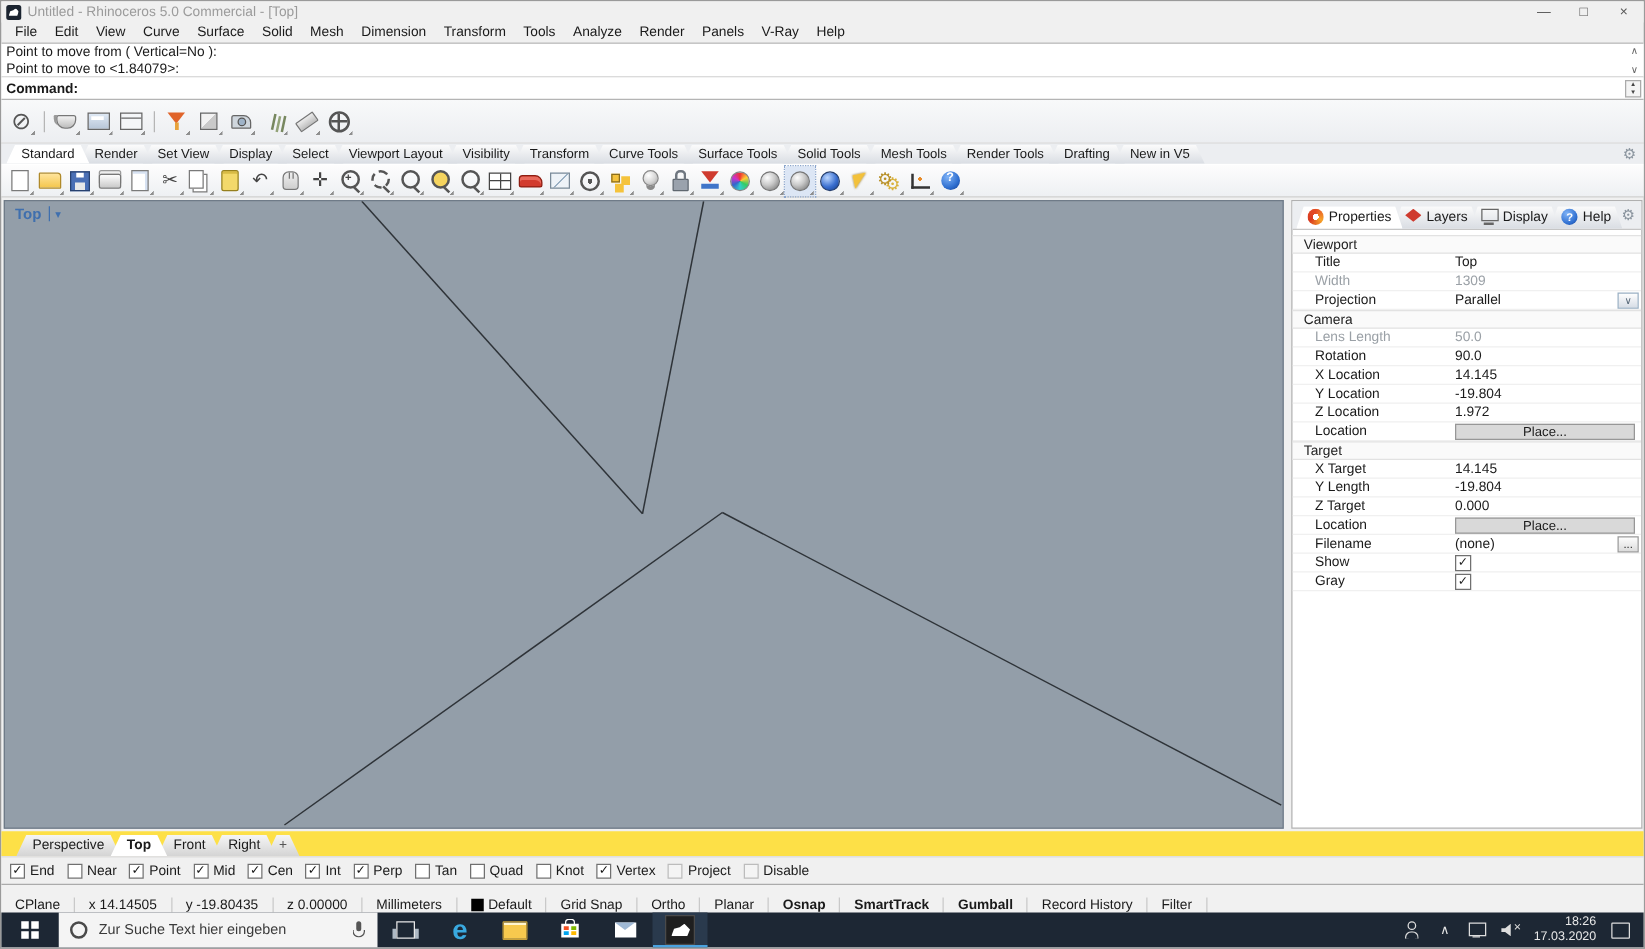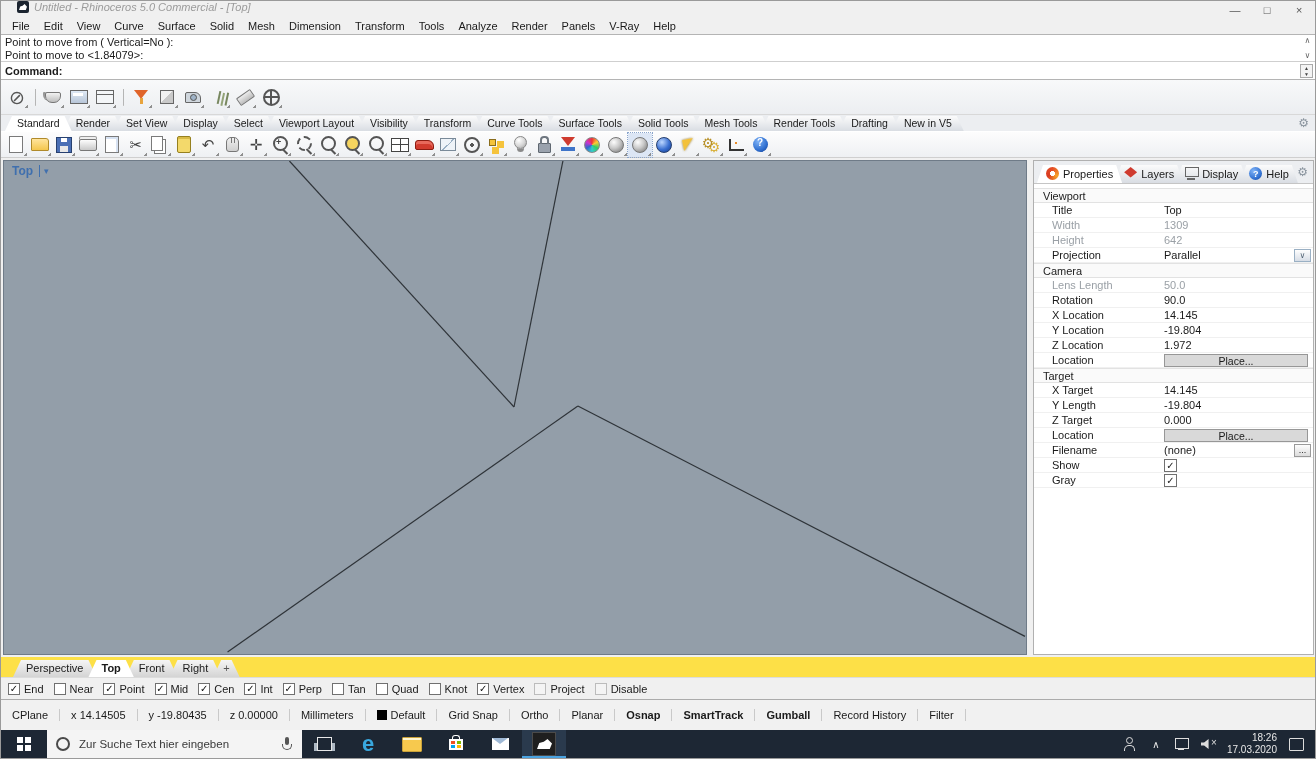--- a/index.html
+++ b/index.html
@@ -1,21 +1,21 @@
 <!DOCTYPE html>
 <html><head>
 <meta charset="utf-8">
 <style>
   html,body{margin:0;padding:0;background:#444;}
   *{box-sizing:border-box;}
   .app{width:1316px;height:759px;display:flex;flex-direction:column;background:#f0f0f0;
        font-family:"Liberation Sans","DejaVu Sans",sans-serif;font-size:11px;color:#1a1a1a;
        position:relative;overflow:hidden;border:1px solid #9a9a9a;}
   
-  .titlebar{height:17px;display:flex;align-items:flex-start;padding-left:16px;background:#f0f0f0;flex:none;font-style:italic;}
+  .titlebar{height:17px;display:flex;align-items:center;padding-left:4px;background:#f0f0f0;flex:none;}
   .app-icon{width:12px;height:12px;background:#1b2430;border-radius:2px;position:relative;margin-right:5px;flex:none;}
   .app-icon::before{content:"";position:absolute;left:2px;top:3px;width:8px;height:6px;background:#fff;
        clip-path:polygon(0 100%,15% 40%,45% 28%,70% 0,100% 45%,85% 100%);}
   .title{color:#9b9b9b;font-size:11px;}
   .win-controls{margin-left:auto;display:flex;}
   .wc{width:32px;height:17px;display:flex;align-items:center;justify-content:center;color:#555;font-size:11px;cursor:default;}
   
   .menubar{height:16px;display:flex;align-items:center;padding-left:4px;flex:none;}
   .menu-item{padding:0 7px;cursor:default;}
   
@@ -198,21 +198,21 @@
   .vptab.active{background:#fff;z-index:4;font-weight:bold;}
   .vptab.add{padding:2px 10px 3px;color:#555;}
   .osnap-bar{height:22px;display:flex;align-items:center;gap:10px;padding-left:7px;background:#f0f0f0;
        border-top:1px solid #dcdcdc;flex:none;}
   .osnap-item{display:flex;align-items:center;gap:4px;cursor:default;}
   .cb{width:12px;height:12px;border:1px solid #707070;background:#fff;display:inline-flex;align-items:center;
        justify-content:center;font-size:10px;flex:none;}
   .cb i{font-style:normal;color:#111;visibility:hidden;}
   .cb.checked i{visibility:visible;}
   .osnap-item.disabled .cb{border-color:#bcbcbc;background:#f4f4f4;}
-  .statusbar{height:31px;display:flex;align-items:center;background:#f1f1f1;border-top:1px solid #ababab;flex:none;}
+  .statusbar{height:23px;display:flex;align-items:flex-end;background:#f1f1f1;border-top:1px solid #ababab;flex:none;}
   .sbcell{padding:0 11px;display:flex;align-items:center;border-right:1px solid #c9c9c9;white-space:nowrap;cursor:default;}
   .sbcell.bold{font-weight:bold;}
   .sw{display:none;width:10px;height:10px;margin-right:4px;flex:none;}
   .sw.show{display:inline-block;}
   .sb-fill{flex:1;}
   
   .taskbar{height:28px;background:#1d2734;display:flex;align-items:stretch;color:#e8e8e8;flex:none;}
   .tb-start{width:46px;display:flex;align-items:center;justify-content:center;cursor:default;}
   .winlogo{width:14px;height:14px;
        background:linear-gradient(#fff,#fff) 0 0/6px 6px no-repeat,linear-gradient(#fff,#fff) 8px 0/6px 6px no-repeat,
@@ -573,25 +573,20 @@
             <span class="pvalue">Top</span>
 
           </div>
 
           <div class="prow" data-type="text" data-disabled="true">
             <span class="plabel">Width</span>
             <span class="pvalue">1309</span>
 
           </div>
 
-          <div class="prow" data-type="text" data-disabled="true">
-            <span class="plabel">Height</span>
-            <span class="pvalue">642</span>
-
-          </div>
 
           <div class="prow" data-type="select">
             <span class="plabel">Projection</span>
             <span class="pvalue">Parallel</span>
             <span class="pselect">∨</span>
 
           </div>
 
           <div class="prow" data-type="section">
             <span class="plabel">Camera</span>

